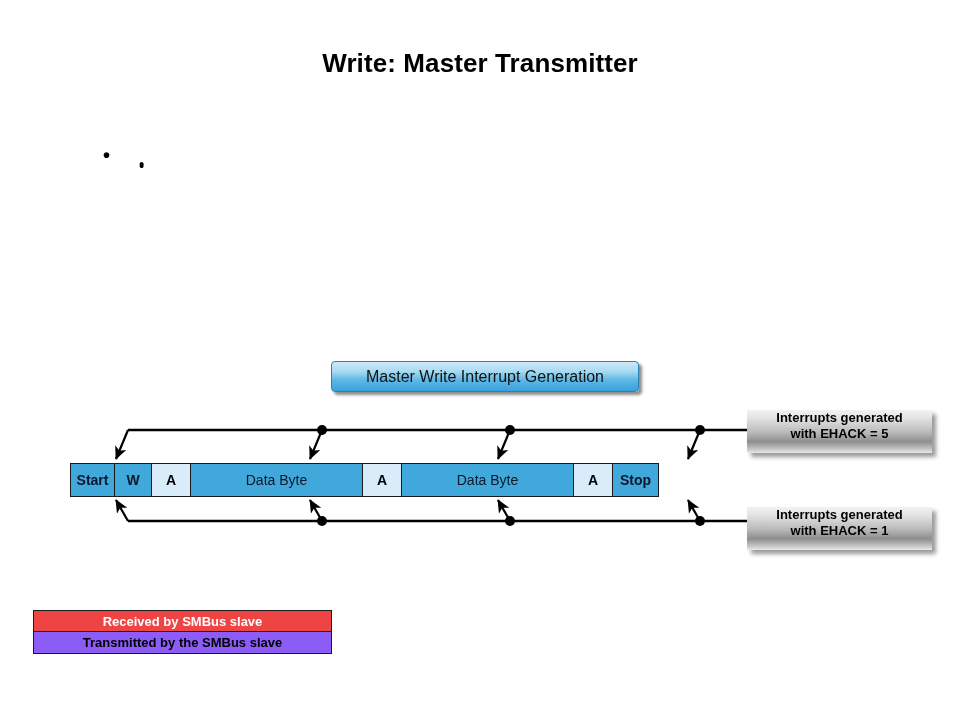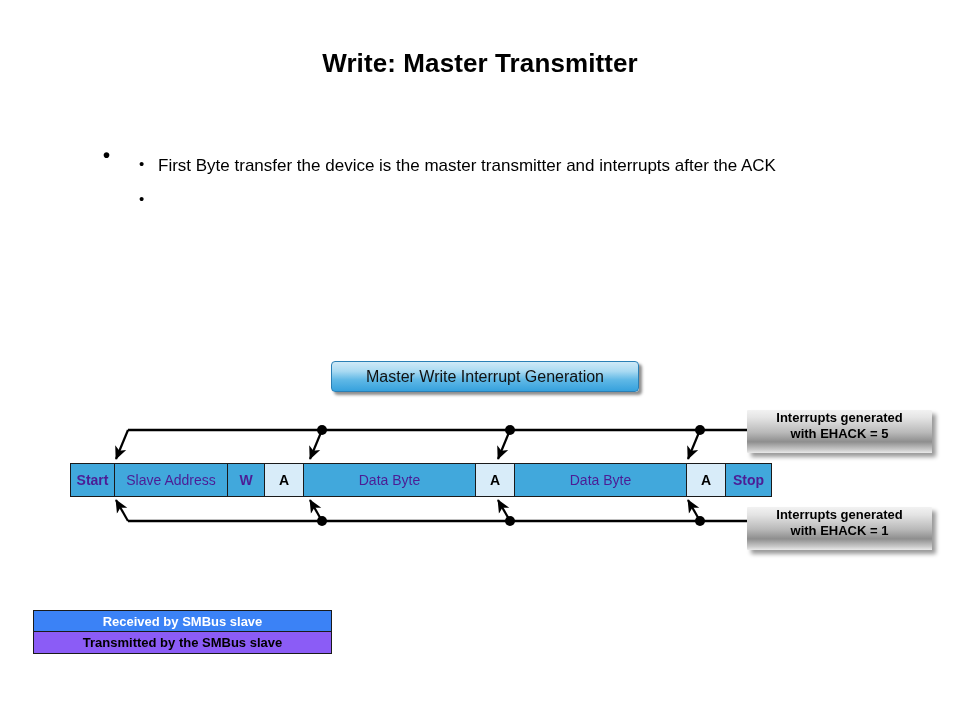--- a/index.html
+++ b/index.html
@@ -113,21 +113,21 @@
     align-items: center;
     justify-content: center;
     font-size: 14px;
     box-sizing: border-box;
     border-right: 1px solid #1a1a1a;
     white-space: nowrap;
   }
   .pkt-cell:last-child { border-right: none; }
   .pkt-recv {
     background: #41a8dc;
-    color: #4c1d95;
+    color: #0f172a;
   }
   .pkt-xmit {
     background: #d8ecf9;
     color: #000000;
     font-weight: bold;
   }
   .pkt-bold { font-weight: bold; }
 
   
   .callout {
@@ -159,21 +159,21 @@
   .legend-row {
     height: 21px;
     display: flex;
     align-items: center;
     justify-content: center;
     font-size: 13px;
     font-weight: bold;
     box-sizing: border-box;
   }
   #legend-received {
-    background: #3b82f6;
+    background: #ef4444;
     color: #ffffff;
     border-bottom: 1px solid #1a1a1a;
   }
   #legend-transmitted {
     background: #8b5cf6;
     color: #000000;
   }
 
   
   #connectors {
@@ -192,21 +192,20 @@
   <div id="slide-title">Write: Master Transmitter</div>
 
   <div id="bullet-list">
 
     <div class="bullet-l1">
       <span class="dot">•</span>
     </div>
 
     <div class="bullet-l2">
       <span class="dot">•</span>
-      <span>First Byte transfer the device is the master transmitter and interrupts after the ACK</span>
     </div>
 
     <div class="bullet-l2">
       <span class="dot">•</span>
     </div>
 
   </div>
 
   <div id="mwig-box">Master Write Interrupt Generation</div>
 
@@ -235,21 +234,20 @@
     <line x1="510" y1="521" x2="498" y2="500" stroke="#000000" stroke-width="2.2" marker-end="url(#arrowhead)"></line>
     <line x1="700" y1="521" x2="688" y2="500" stroke="#000000" stroke-width="2.2" marker-end="url(#arrowhead)"></line>
 
     <circle cx="322" cy="521" r="5" fill="#000000"></circle>
     <circle cx="510" cy="521" r="5" fill="#000000"></circle>
     <circle cx="700" cy="521" r="5" fill="#000000"></circle>
   </svg>
 
   <div id="packet-bar">
     <div class="pkt-cell pkt-recv pkt-bold" style="width:44px">Start</div>
-    <div class="pkt-cell pkt-recv" style="width:113px">Slave Address</div>
     <div class="pkt-cell pkt-recv pkt-bold" style="width:37px">W</div>
     <div class="pkt-cell pkt-xmit" style="width:39px">A</div>
     <div class="pkt-cell pkt-recv" style="width:172px">Data Byte</div>
     <div class="pkt-cell pkt-xmit" style="width:39px">A</div>
     <div class="pkt-cell pkt-recv" style="width:172px">Data Byte</div>
     <div class="pkt-cell pkt-xmit" style="width:39px">A</div>
     <div class="pkt-cell pkt-recv pkt-bold" style="width:45px">Stop</div>
   </div>
 
   <div class="callout" id="callout-ehack1">

